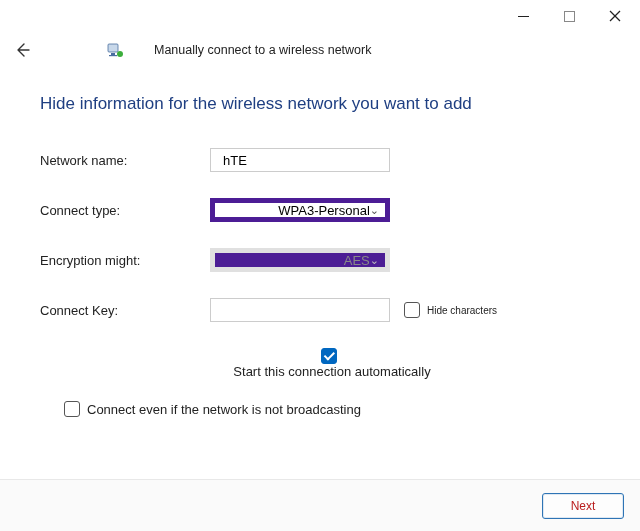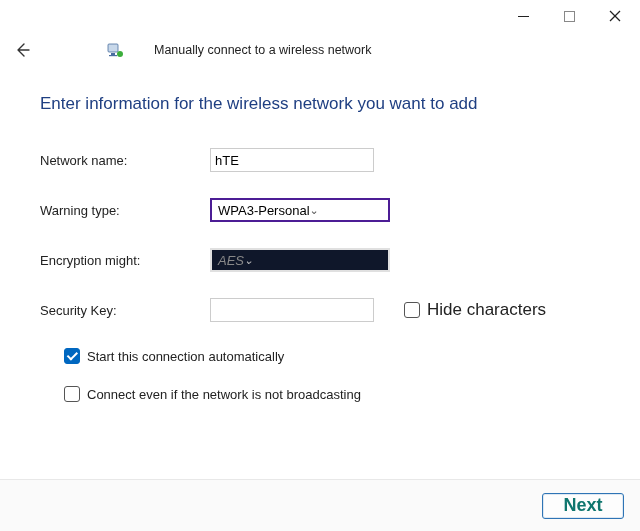--- a/index.html
+++ b/index.html
@@ -14,40 +14,40 @@
     .header .icon { width: 18px; height: 18px; }
     .header .title { font-size: 12.5px; color: #222; }
 
     .content { padding: 28px 40px 0 40px; }
     .heading { color: #1f3f82; font-size: 17px; font-weight: 400; margin-bottom: 34px; }
 
     .row { display: flex; align-items: center; margin-bottom: 26px; }
     .row .label { width: 170px; font-size: 13px; color: #222; }
     .row .field { flex: 0 0 180px; }
 
-    input[type="text"], input[type="password"] { width: 164px; height: 24px; border: 1px solid #ccc; padding: 1px 4px; font-size: 13px; outline: none; background:#fff; }
+    input[type="text"], input[type="password"] { width: 180px; height: 24px; border: 1px solid #ccc; padding: 1px 12px; font-size: 13px; outline: none; background:#fff; }
 
-    .select { width: 180px; height: 24px; border: 2px solid #4c1d95; display:flex; align-items:center; justify-content:flex-start; padding: 0 6px; font-size: 13px; background:#fff; }
-    .select.disabled { color:#888; border-color:#e0e0e0; background:#0f172a;font-style:italic; }
+    .select { width: 180px; height: 24px; border: 5px solid #4c1d95; display:flex; align-items:center; justify-content:flex-end; padding: 0 6px; font-size: 13px; background:#fff; }
+    .select.disabled { color:#888; border-color:#e0e0e0; background:#4c1d95; }
     .select .chev { color:#555; font-size:11px; }
     .select.disabled .chev { color:#bbb; }
 
-    .aux { display:flex; align-items:center; margin-left: 14px; font-size: 17px; color:#222; }
+    .aux { display:flex; align-items:center; margin-left: 14px; font-size: 10px; color:#222; }
 
     .cb { width: 16px; height: 16px; border: 1.3px solid #555; border-radius: 3px; display:inline-flex; align-items:center; justify-content:center; margin-right:7px; background:#fff; flex-shrink:0; }
     .cb.checked { background:#0067c0; border-color:#0067c0; }
     .cb.checked::after { content:""; display:block; width:4px; height:8px; border:solid #fff; border-width:0 2px 2px 0; transform: rotate(45deg) translate(-0.5px,-1px); }
 
     .checkrow { display:flex; align-items:center; font-size:13px; color:#222; margin-left: 24px; }
-    .checkrow.first { margin-top: 12px; margin-bottom: 22px; }
+    .checkrow.first { margin-top: 12px; margin-bottom: 22px; flex-direction: column; }
     .checkrow.second { margin-bottom: 8px; margin-top: 12px; }
     .warning { font-size: 13px; color:#222; margin-left: 48px; }
 
     .footer { position:absolute; left:0; right:0; bottom:0; height: 52px; border-top:1px solid #e8e8e8; background:#fafafa; display:flex; justify-content:flex-end; align-items:center; padding-right: 16px; gap: 8px; }
-    .btn { min-width: 82px; height: 26px; border:1px solid #bfbfbf; background:#fdfdfd; font-size:18px; color:#0f766e; border-radius:3px; display:flex; align-items:center; justify-content:center;font-weight:bold; }
+    .btn { min-width: 82px; height: 26px; border:1px solid #bfbfbf; background:#fdfdfd; font-size:12px; color:#b91c1c; border-radius:3px; display:flex; align-items:center; justify-content:center; }
     .btn.primary { border-color:#2e74b5; box-shadow: inset 0 0 0 1px rgba(46,116,181,0.15); }
   </style>
 </head>
 <body>
 
 <div class="titlebar">
   <div class="ctrl">
     <svg width="11" height="11" viewBox="0 0 11 11">
         <line x1="0" y1="5.5" x2="11" y2="5.5" stroke="#222" stroke-width="1"></line>
       </svg>
@@ -77,51 +77,51 @@
         <rect x="2" y="3" width="10" height="8" rx="1" fill="#c8d8ea" stroke="#4a6ea0" stroke-width="0.8"></rect>
         <rect x="5" y="12" width="4" height="2" fill="#4a6ea0"></rect>
         <rect x="3" y="14" width="8" height="1.2" fill="#4a6ea0"></rect>
         <circle cx="14" cy="13" r="3" fill="#3cae3c"></circle>
       </svg>
   </div>
   <div class="title">Manually connect to a wireless network</div>
 </div>
 
 <div class="content">
-  <div class="heading">Enter information for the wireless network you want to add</div>
+  <div class="heading">Hide information for the wireless network you want to add</div>
 
   <div class="row">
     <div class="label">Network name:</div>
     <div class="field">
       <input type="text" value="hTE" style="">
     </div>
   </div>
 
   <div class="row">
-    <div class="label">Warning type:</div>
+    <div class="label">Connect type:</div>
     <div class="field">
       <div class="select">
         <span>WPA3-Personal</span>
         <span class="chev">⌄</span>
       </div>
     </div>
   </div>
 
   <div class="row">
     <div class="label">Encryption might:</div>
     <div class="field">
       <div class="select disabled">
         <span>AES</span>
         <span class="chev">⌄</span>
       </div>
     </div>
   </div>
 
   <div class="row">
-    <div class="label">Security Key:</div>
+    <div class="label">Connect Key:</div>
     <div class="field">
       <input type="text" value="" style="">
     </div>
     <label class="aux">
       <span class="cb"></span>
       <span>Hide characters</span>
     </label>
   </div>
 
   <label class="checkrow first">

